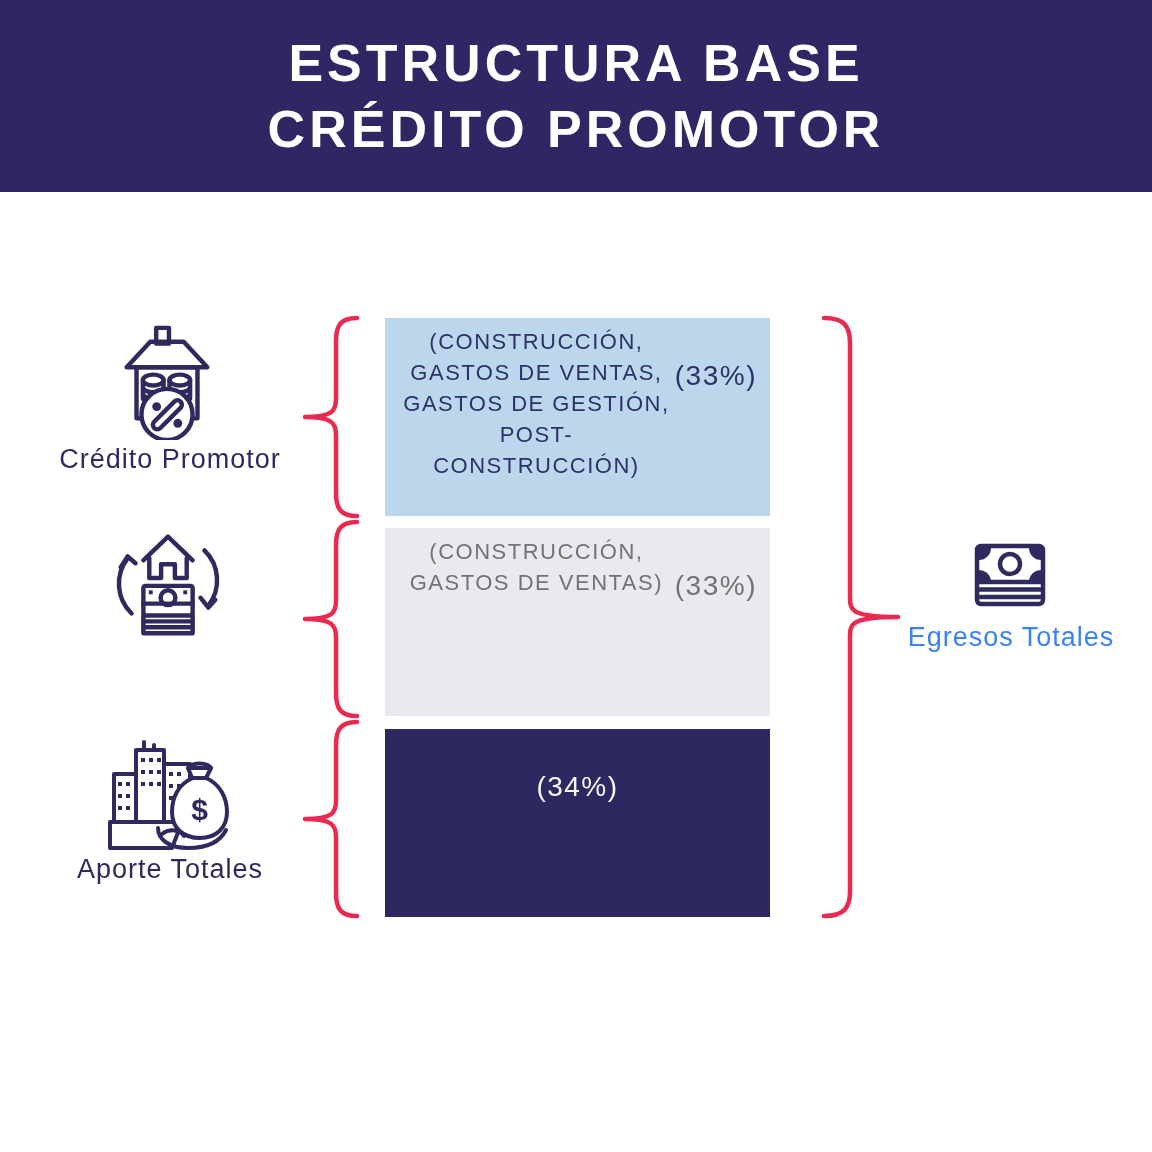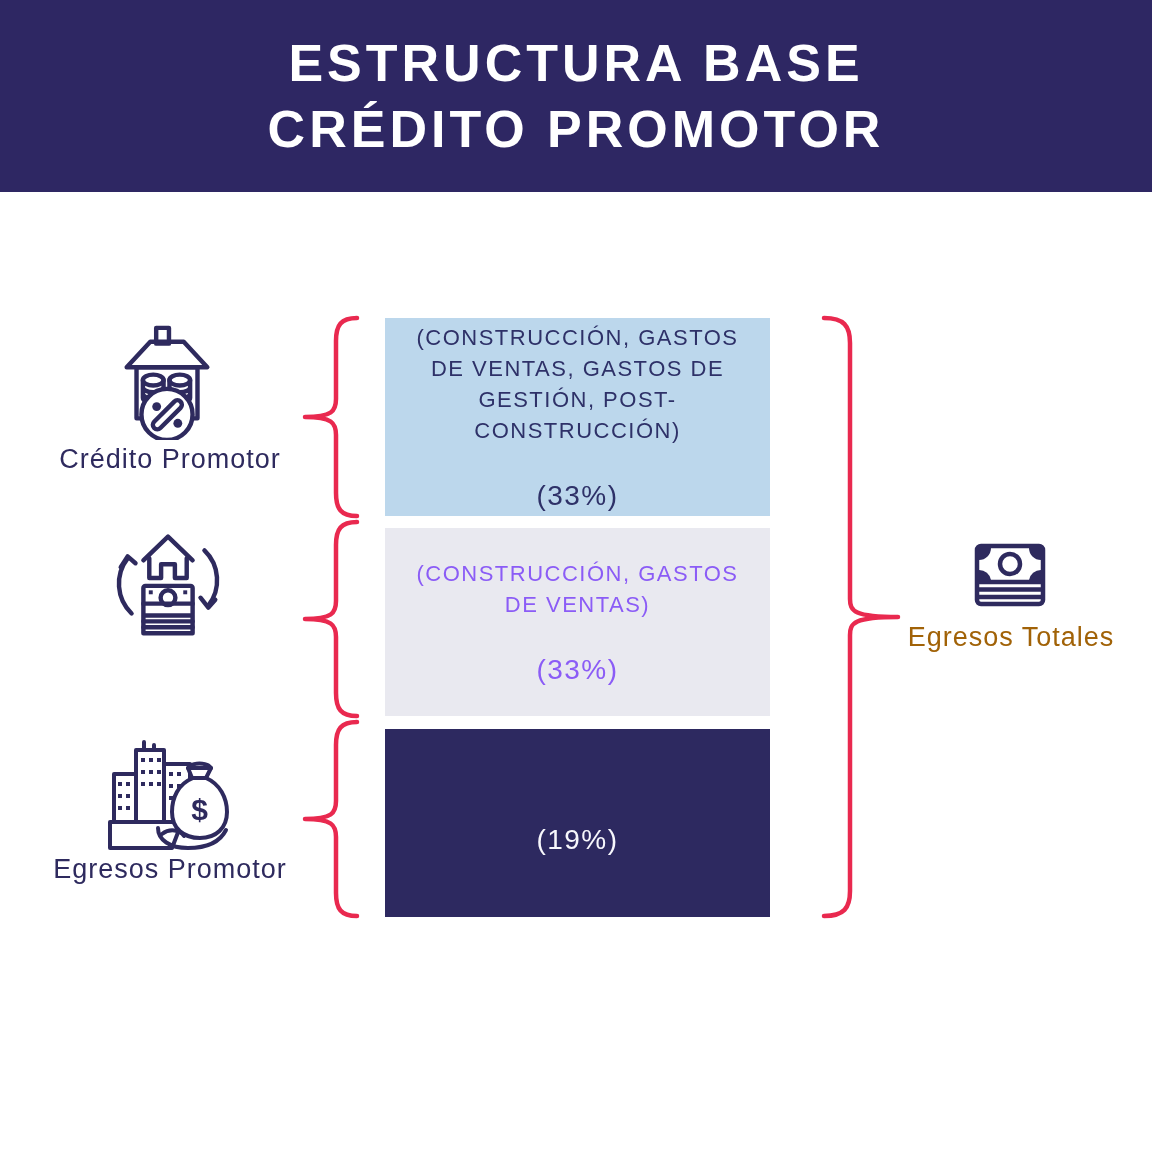--- a/index.html
+++ b/index.html
@@ -13,32 +13,32 @@
     background:#2E2763;display:flex;flex-direction:column;
     align-items:center;justify-content:center;
   }
   .header .title-line{
     color:#ffffff;font-size:52px;font-weight:600;letter-spacing:4px;
     line-height:66px;white-space:nowrap;
   }
   
   .flow-box{
     position:absolute;left:385px;width:385px;box-sizing:border-box;
-    display:flex;flex-direction:column;align-items:center;justify-content:center;
+    display:flex;flex-direction:row;align-items:flex-start;justify-content:center;
     text-align:center;padding:8px 13px;
   }
   .flow-box .desc{
     font-size:22px;letter-spacing:1.5px;line-height:31px;font-weight:500;
     white-space:pre-line;
   }
   .flow-box .pct{
     font-size:28px;letter-spacing:1.5px;font-weight:500;margin-top:34px;
   }
   .box-1{top:318px;height:198px;background:#BCD7EC;color:#2E3168;}
-  .box-2{top:528px;height:188px;background:#E9E9F0;color:#8b5cf6;}
+  .box-2{top:528px;height:188px;background:#E9E9F0;color:#737373;}
   .box-3{top:729px;height:188px;background:#2D2960;color:#F7F7FC;}
   
   .src-icon{position:absolute;color:#2E2A5E;}
   .src-label{
     position:absolute;color:#2E2A5E;font-size:27px;letter-spacing:1px;
     text-align:center;width:300px;left:20px;
   }
   .icon-credito{left:112px;top:322px;width:110px;height:118px;}
   .label-credito{top:444px;}
   .icon-preventa{left:104px;top:524px;width:128px;height:112px;}
@@ -48,21 +48,21 @@
   
   .brace{position:absolute;color:#E9294F;}
   .brace-1{left:299px;top:315px;width:64px;height:204px;}
   .brace-2{left:299px;top:519px;width:64px;height:200px;}
   .brace-3{left:299px;top:719px;width:64px;height:200px;}
   .brace-right{left:818px;top:315px;width:86px;height:604px;}
   
   .total-icon{position:absolute;left:974px;top:543px;width:72px;height:64px;color:#2E2A5E;}
   .total-label{
     position:absolute;left:880px;top:622px;width:262px;text-align:center;
-    color:#a16207;font-size:27px;letter-spacing:1px;
+    color:#3b82f6;font-size:27px;letter-spacing:1px;
   }
   
   .logo-skyline{position:absolute;left:482px;top:1040px;width:194px;height:72px;color:#E9294F;}
   .brand{
     position:absolute;left:0;top:1164px;width:1152px;text-align:center;
     color:#E9294F;font-size:27px;font-weight:600;letter-spacing:11px;
     text-indent:11px;
   }
 </style>
 </head>
@@ -140,42 +140,42 @@
           <rect x="81" y="60" width="4" height="4"></rect>
       </g>
       <path d="M97 42 C82 48 76 62 76 76 C76 93 88 102 104 102 C120 102 131 92 131 76 C131 62 124 48 110 42" fill="#ffffff"></path>
       <path d="M96 42 L92 32 C96 26 111 26 115 32 L110 42 Z" fill="#ffffff"></path>
       <path d="M92 32 H115"></path>
       <text x="103.5" y="84" text-anchor="middle" font-size="30" font-weight="bold" fill="currentColor" stroke="none" font-family="Liberation Sans, sans-serif">$</text>
       <path d="M62 92 C62 104 74 112 92 112 C112 112 124 106 130 94" fill="none"></path>
       <path d="M66 98 C74 92 84 94 88 100"></path>
     </g>
   </svg>
-  <div class="src-label label-aporte">Egresos Promotor</div>
+  <div class="src-label label-aporte">Aporte Totales</div>
 
   <svg class="brace brace-1" viewBox="0 0 64 204">
     <path d="M58 3 C42 3 37 10 37 26 L37 84 C37 96 33 102 6 102 C33 102 37 108 37 120 L37 178 C37 194 42 201 58 201" stroke="currentColor" stroke-width="4.5" fill="none" stroke-linecap="round" stroke-linejoin="round"></path>
   </svg>
   <svg class="brace brace-2" viewBox="0 0 64 200">
     <path d="M58 3 C42 3 37 10 37 26 L37 82 C37 94 33 100 6 100 C33 100 37 106 37 118 L37 174 C37 190 42 197 58 197" stroke="currentColor" stroke-width="4.5" fill="none" stroke-linecap="round" stroke-linejoin="round"></path>
   </svg>
   <svg class="brace brace-3" viewBox="0 0 64 200">
     <path d="M58 3 C42 3 37 10 37 26 L37 82 C37 94 33 100 6 100 C33 100 37 106 37 118 L37 174 C37 190 42 197 58 197" stroke="currentColor" stroke-width="4.5" fill="none" stroke-linecap="round" stroke-linejoin="round"></path>
   </svg>
 
   <div class="flow-box box-1">
     <div class="desc">(CONSTRUCCIÓN, GASTOS DE VENTAS, GASTOS DE GESTIÓN, POST-CONSTRUCCIÓN)</div>
     <div class="pct">(33%)</div>
   </div>
   <div class="flow-box box-2">
     <div class="desc">(CONSTRUCCIÓN, GASTOS DE VENTAS)</div>
     <div class="pct">(33%)</div>
   </div>
   <div class="flow-box box-3">
-    <div class="pct">(19%)</div>
+    <div class="pct">(34%)</div>
   </div>
 
   <svg class="brace brace-right" viewBox="0 0 86 604">
     <path d="M6 3 C26 3 32 11 32 28 L32 284 C32 296 36 302 80 302 C36 302 32 308 32 320 L32 576 C32 593 26 601 6 601" stroke="currentColor" stroke-width="4.5" fill="none" stroke-linecap="round" stroke-linejoin="round"></path>
   </svg>
 
   <svg class="total-icon" viewBox="0 0 72 64">
     <g stroke="currentColor" stroke-width="4.5" fill="none" stroke-linejoin="round">
       <rect x="3" y="3" width="66" height="58" rx="4"></rect>
       <circle cx="36" cy="21" r="10"></circle>

